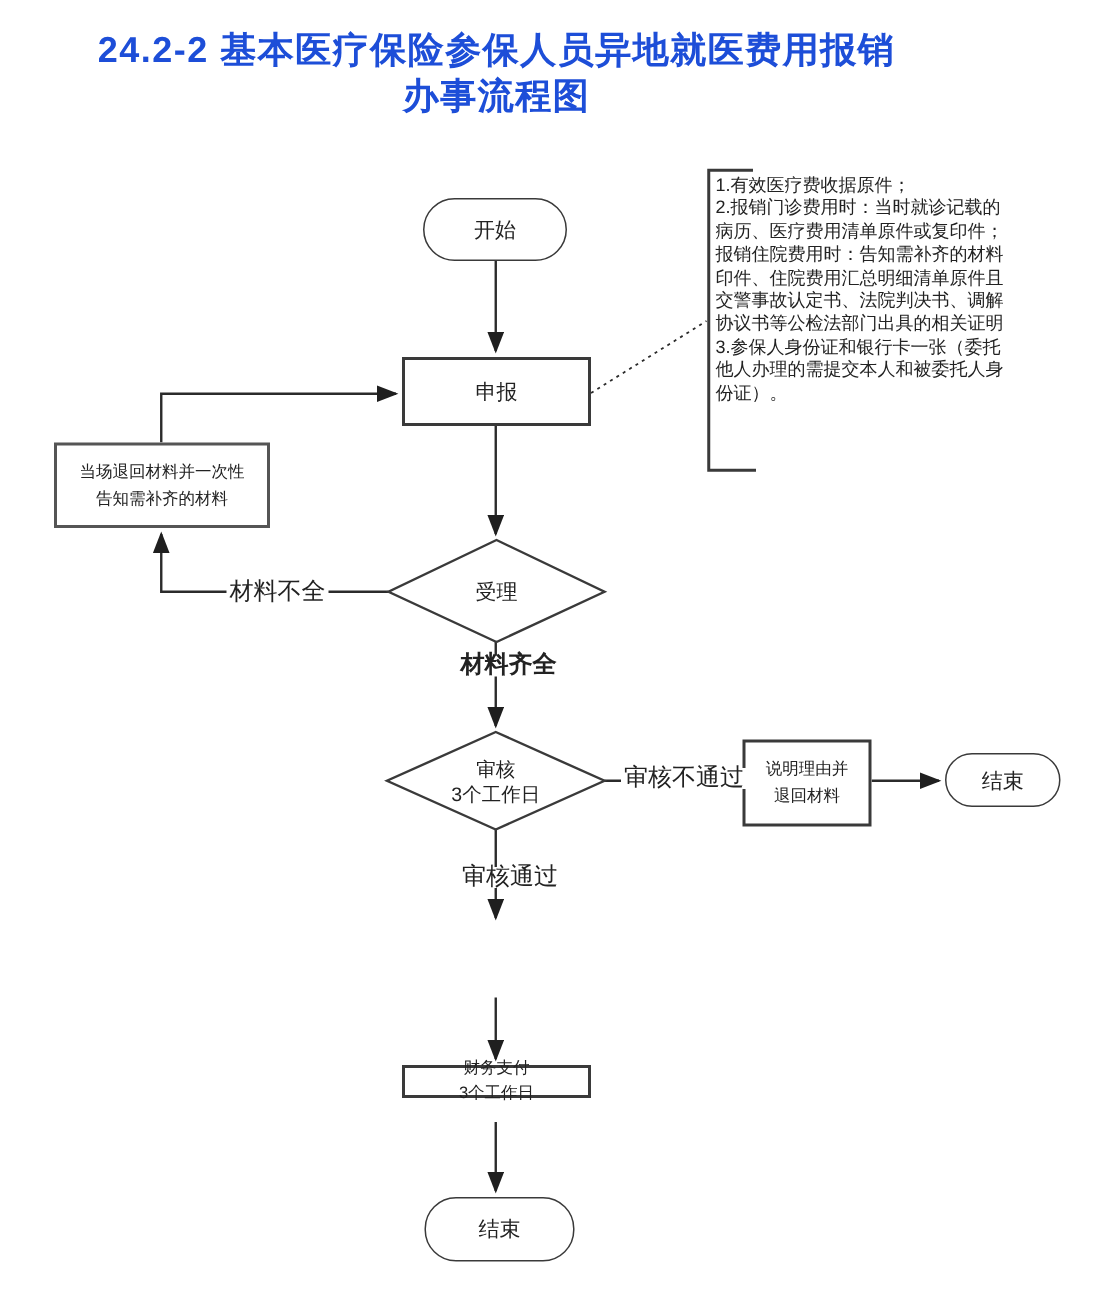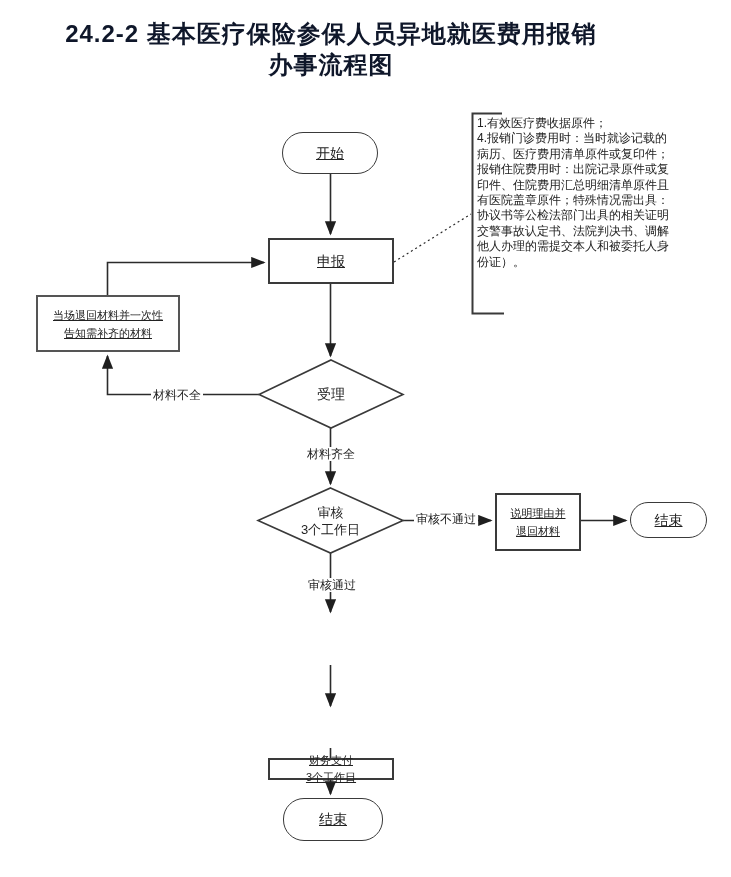--- a/index.html
+++ b/index.html
@@ -9,45 +9,44 @@
     background:#ffffff;
     font-family:"Liberation Sans","DejaVu Sans",sans-serif;
     color:#1c1c1c;
     overflow:hidden;
   }
   .title{
     position:absolute;left:0;top:18px;width:662px;
     text-align:center;
     font-size:24px;font-weight:700;line-height:31px;
     letter-spacing:1px;
-    color:#0f172a;
+    color:#1d4ed8;
   }
   svg.lines{position:absolute;left:0;top:0;z-index:1;}
   .node{
     position:absolute;z-index:2;
     box-sizing:border-box;
     display:flex;flex-direction:column;align-items:center;justify-content:center;
     background:#ffffff;
     border:2px solid #3a3a3a;
     font-size:14px;line-height:19px;
     text-align:center;
     color:#222;
-    text-decoration:underline;
   }
   .stadium{border-radius:22px;border-width:1.5px;}
   .diamond-label{
     position:absolute;z-index:2;
     display:flex;flex-direction:column;align-items:center;justify-content:center;
     font-size:14px;line-height:19px;text-align:center;color:#222;
     background:transparent;border:none;
   }
   .edge-label{
     position:absolute;z-index:3;
     background:#ffffff;
-    font-size:12px;line-height:14px;
+    font-size:16px;line-height:14px;
     padding:0 2px;
     color:#222;
     white-space:nowrap;
   }
   .note-text{
     position:absolute;z-index:2;
     left:477px;top:116px;width:196px;
     font-size:12px;line-height:15.4px;
     color:#222;
     text-align:left;
@@ -125,40 +124,40 @@
   <div class="node small" style="left:495px;top:493px;width:86px;height:58px;">
     <div>说明理由并</div>
     <div>退回材料</div>
   </div>
 
   <div class="node stadium" style="left:630px;top:502px;width:77px;height:36px;border-radius:18px;">
     <div>结束</div>
   </div>
 
 
-  <div class="node small" style="left:268px;top:710px;width:126px;height:22px;line-height:17px;margin-top:48px;">
+  <div class="node small" style="left:268px;top:710px;width:126px;height:22px;line-height:17px;">
     <div>财务支付</div>
     <div>3个工作日</div>
   </div>
 
   <div class="node stadium" style="left:283px;top:798px;width:100px;height:43px;border-radius:21px;">
     <div>结束</div>
   </div>
 
   <div class="edge-label" style="left:151px;top:388px;">材料不全</div>
-  <div class="edge-label" style="left:305px;top:447px;">材料齐全</div>
+  <div class="edge-label" style="left:305px;top:437px;font-weight:bold;">材料齐全</div>
   <div class="edge-label" style="left:414px;top:512px;">审核不通过</div>
   <div class="edge-label" style="left:306px;top:578px;">审核通过</div>
 
   <div class="note-text">
     <div>1.有效医疗费收据原件；</div>
-    <div>4.报销门诊费用时：当时就诊记载的</div>
+    <div>2.报销门诊费用时：当时就诊记载的</div>
     <div>病历、医疗费用清单原件或复印件；</div>
-    <div>报销住院费用时：出院记录原件或复</div>
+    <div>报销住院费用时：告知需补齐的材料</div>
     <div>印件、住院费用汇总明细清单原件且</div>
-    <div>有医院盖章原件；特殊情况需出具：</div>
+    <div>交警事故认定书、法院判决书、调解</div>
     <div>协议书等公检法部门出具的相关证明</div>
-    <div>交警事故认定书、法院判决书、调解</div>
+    <div>3.参保人身份证和银行卡一张（委托</div>
     <div>他人办理的需提交本人和被委托人身</div>
     <div>份证）。</div>
   </div>
 
 </div>
 
 </body></html>

